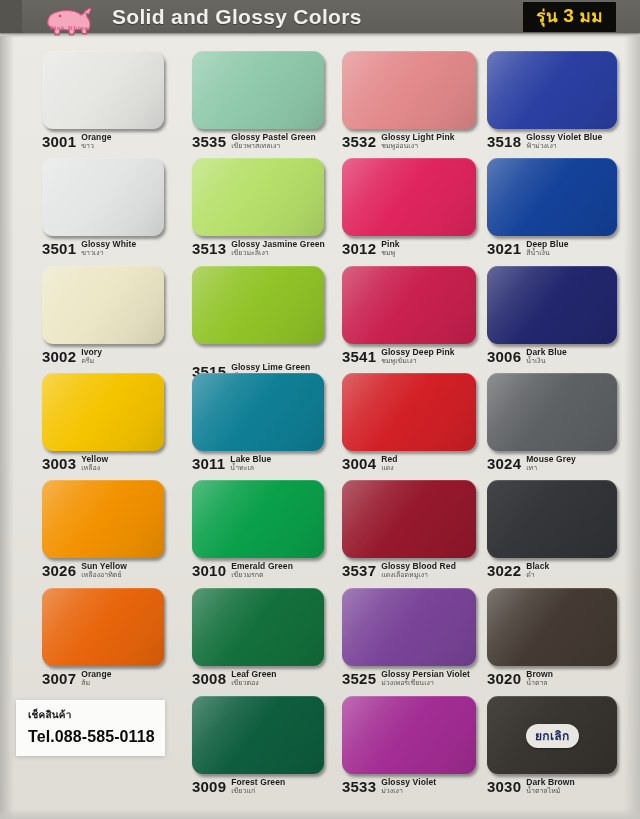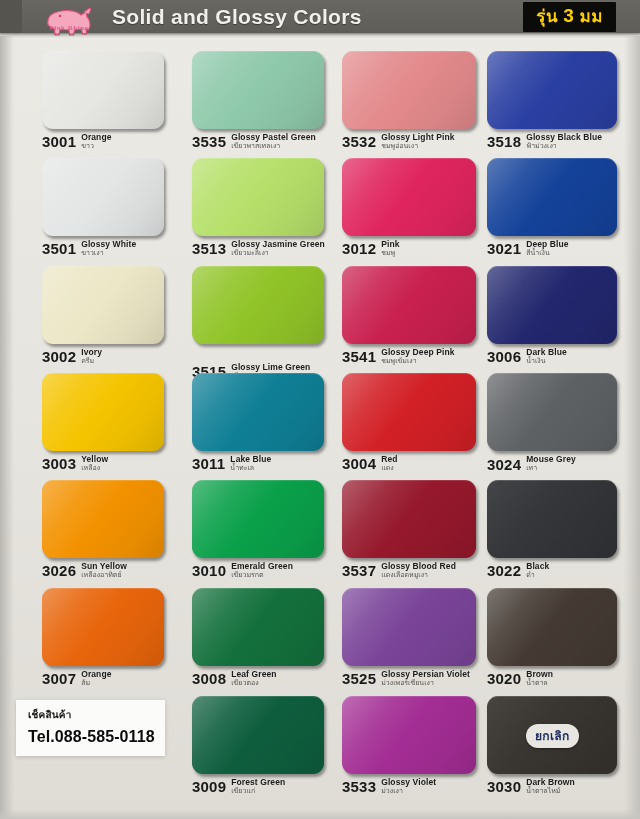--- a/index.html
+++ b/index.html
@@ -208,21 +208,21 @@
           </span>
         </div>
       </div>
       <div class="cell" style="left: 487px; top: 15px; width: 130px;">
         <div class="swatch" title="3518 Glossy Violet Blue" style="width: 130px; height: 78px; background: rgb(42, 63, 162);">
           <div class="gloss"></div>
         </div>
         <div class="lbl" style="left: 0px; top: 83px;">
           <span class="code">3518</span>
           <span class="names">
-            <span class="en">Glossy Black Blue</span>
+            <span class="en">Glossy Violet Blue</span>
             <span class="th">ฟ้าม่วงเงา</span>
           </span>
         </div>
       </div>
       <div class="cell" style="left: 42px; top: 122px; width: 122px;">
         <div class="swatch" title="3501 Glossy White" style="width: 122px; height: 78px; background: rgb(228, 230, 230);">
           <div class="gloss"></div>
         </div>
         <div class="lbl" style="left: 0px; top: 83px;">
           <span class="code">3501</span>
@@ -349,21 +349,21 @@
           <span class="names">
             <span class="en">Red</span>
             <span class="th">แดง</span>
           </span>
         </div>
       </div>
       <div class="cell" style="left: 487px; top: 337px; width: 130px;">
         <div class="swatch" title="3024 Mouse Grey" style="width: 130px; height: 78px; background: rgb(94, 97, 100);">
           <div class="gloss"></div>
         </div>
-        <div class="lbl" style="left: 0px; top: 83px; align-items: center;">
+        <div class="lbl" style="left: 0px; top: 83px;">
           <span class="code">3024</span>
           <span class="names">
             <span class="en">Mouse Grey</span>
             <span class="th">เทา</span>
           </span>
         </div>
       </div>
       <div class="cell" style="left: 42px; top: 444px; width: 122px;">
         <div class="swatch" title="3026 Sun Yellow" style="width: 122px; height: 78px; background: rgb(243, 146, 0);">
           <div class="gloss"></div>

